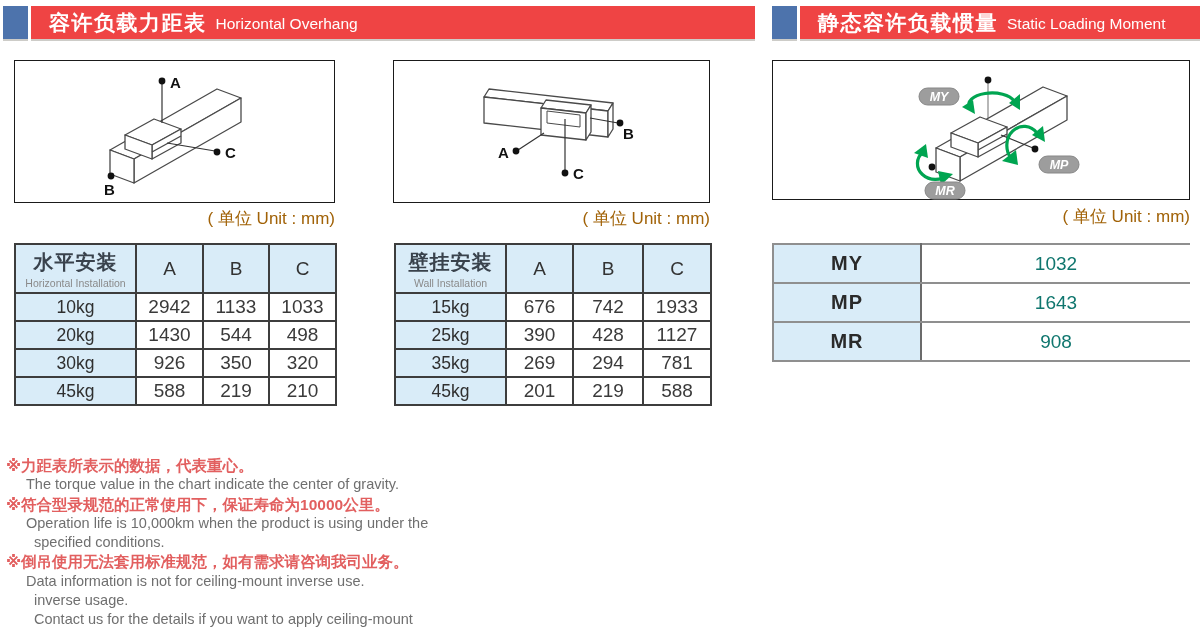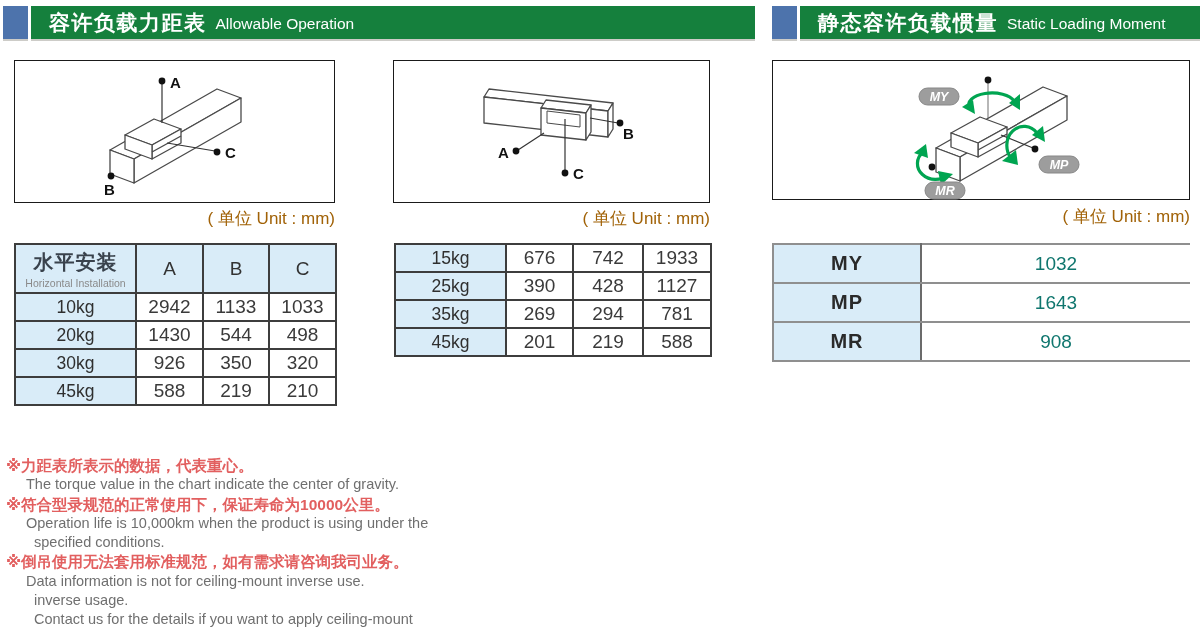--- a/index.html
+++ b/index.html
@@ -4,21 +4,21 @@
 <style>
   * { margin:0; padding:0; box-sizing:border-box; }
   html,body { width:1200px; height:629px; background:#fff;
     font-family:"Liberation Sans","DejaVu Sans",sans-serif; }
   body { position:relative; overflow:hidden; }
 
   
   .section-header { position:absolute; top:6px; height:33px; display:flex; }
   .accent-square { width:25px; height:33px; background:#4d73ac; margin-right:3px; flex:none;
     box-shadow:0 2px 0 #cdccc8; }
-  .header-bar { flex:1; background:#15803d; color:#fff; display:flex; align-items:center;
+  .header-bar { flex:1; background:#ef4444; color:#fff; display:flex; align-items:center;
     padding-left:18px; box-shadow:0 2px 0 #cdccc8; white-space:nowrap; }
   .h-zh { font-size:21px; font-weight:bold; letter-spacing:1.5px; }
   .h-en { font-size:15.5px; margin-left:9px; padding-top:3px; }
 
   
   .dia-box { position:absolute; border:1px solid #1a1a1a; background:#fff; }
   .unit-label { position:absolute; text-align:right; font-size:17px; color:#a16207; }
 
   
   table.spec { border-collapse:collapse; table-layout:fixed; position:absolute; }
@@ -52,21 +52,21 @@
   svg text.pt { font:bold 15px "Liberation Sans",sans-serif; fill:#111; }
   svg text.badge-t { font:bold italic 12.5px "Liberation Sans",sans-serif; fill:#fff; }
 </style>
 </head>
 <body>
 
 <div class="section-header" style="left:3px; width:752px;">
   <div class="accent-square"></div>
   <div class="header-bar">
     <span class="h-zh">容许负载力距表</span>
-    <span class="h-en">Allowable Operation</span>
+    <span class="h-en">Horizontal Overhang</span>
   </div>
 </div>
 
 <div class="section-header" style="left:772px; width:476px;">
   <div class="accent-square"></div>
   <div class="header-bar">
     <span class="h-zh">静态容许负载惯量</span>
     <span class="h-en">Static Loading Moment</span>
   </div>
 </div>
@@ -220,20 +220,29 @@
   </table>
 
 <table class="spec" style="left:394px; top:243px; width:316px;">
   <colgroup>
       <col style="width:111px">
       <col style="width:67px">
       <col style="width:70px">
       <col style="width:68px">
     </colgroup>
   <tbody>
+      <tr class="hrow">
+    <td class="cell-blue">
+      <div class="th-zh">壁挂安装</div>
+      <div class="th-en">Wall Installation</div>
+    </td>
+    <td class="cell-blue col-letter">A</td>
+    <td class="cell-blue col-letter">B</td>
+    <td class="cell-blue col-letter">C</td>
+  </tr>
   <tr class="drow">
     <td class="cell-blue kg">15kg</td>
     <td class="val">676</td>
     <td class="val">742</td>
     <td class="val">1933</td>
   </tr>
   <tr class="drow">
     <td class="cell-blue kg">25kg</td>
     <td class="val">390</td>
     <td class="val">428</td>

